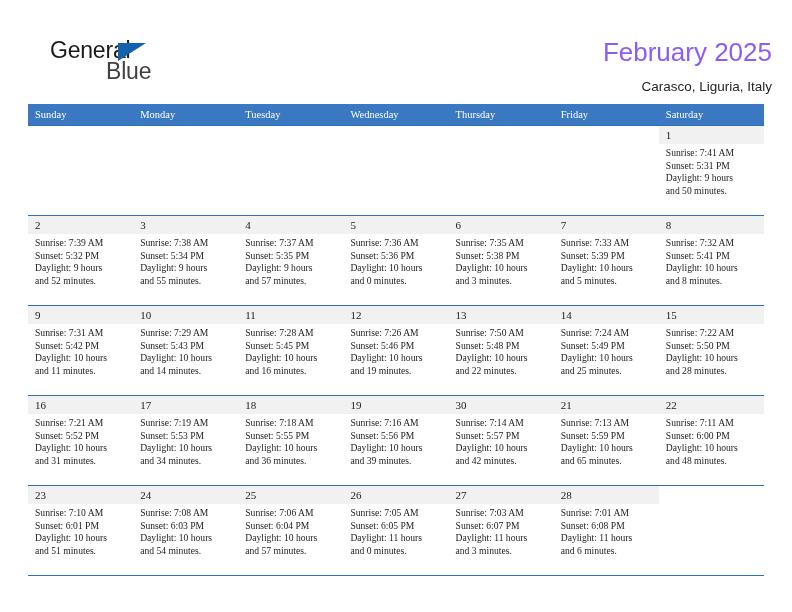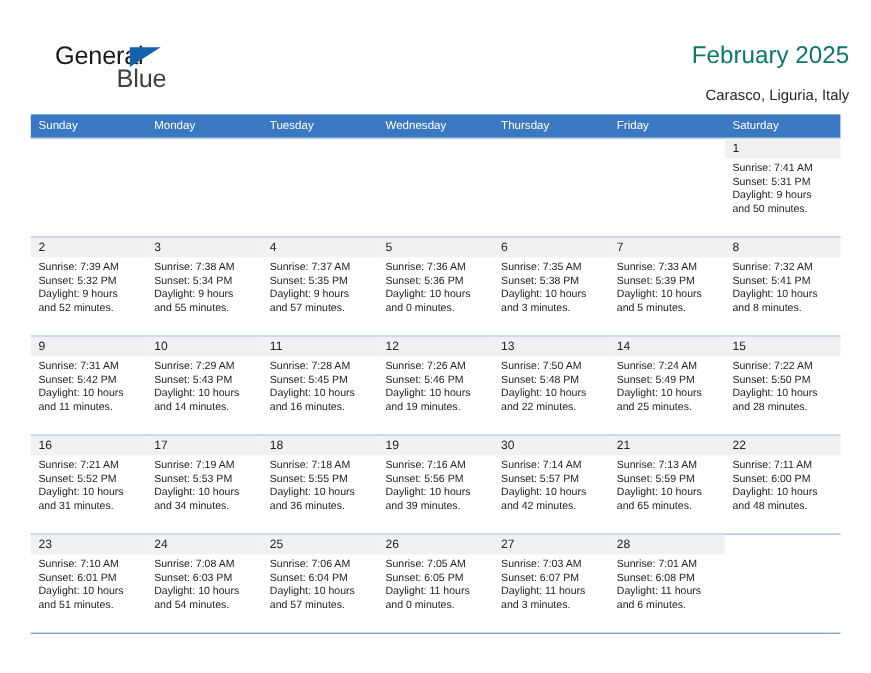--- a/index.html
+++ b/index.html
@@ -62,41 +62,42 @@
     font-size: 23px;
     color: #404040;
     line-height: 24px;
     letter-spacing: -0.2px;
     font-family: "Liberation Sans", sans-serif;
   }
   .title {
     position: absolute;
     right: 36px;
     top: 37px;
-    font-size: 22px;
-    color: #0f766e;
+    font-size: 26px;
+    color: #8b5cf6;
     text-align: right;
     white-space: nowrap;
   }
   .subtitle {
     position: absolute;
     right: 36px;
     top: 79px;
     font-size: 13.5px;
     color: #262626;
     text-align: left;
     white-space: nowrap;
   }
 
   
   .calendar {
     position: absolute;
     left: 28px;
     top: 104px;
     width: 736px;
+    font-family: Liberation Serif, serif;
   }
   .weekdays {
     display: flex;
     background: #3a78c2;
     height: 21px;
   }
   .weekday {
     flex: 1 1 0;
     color: #ffffff;
     font-size: 10.5px;

